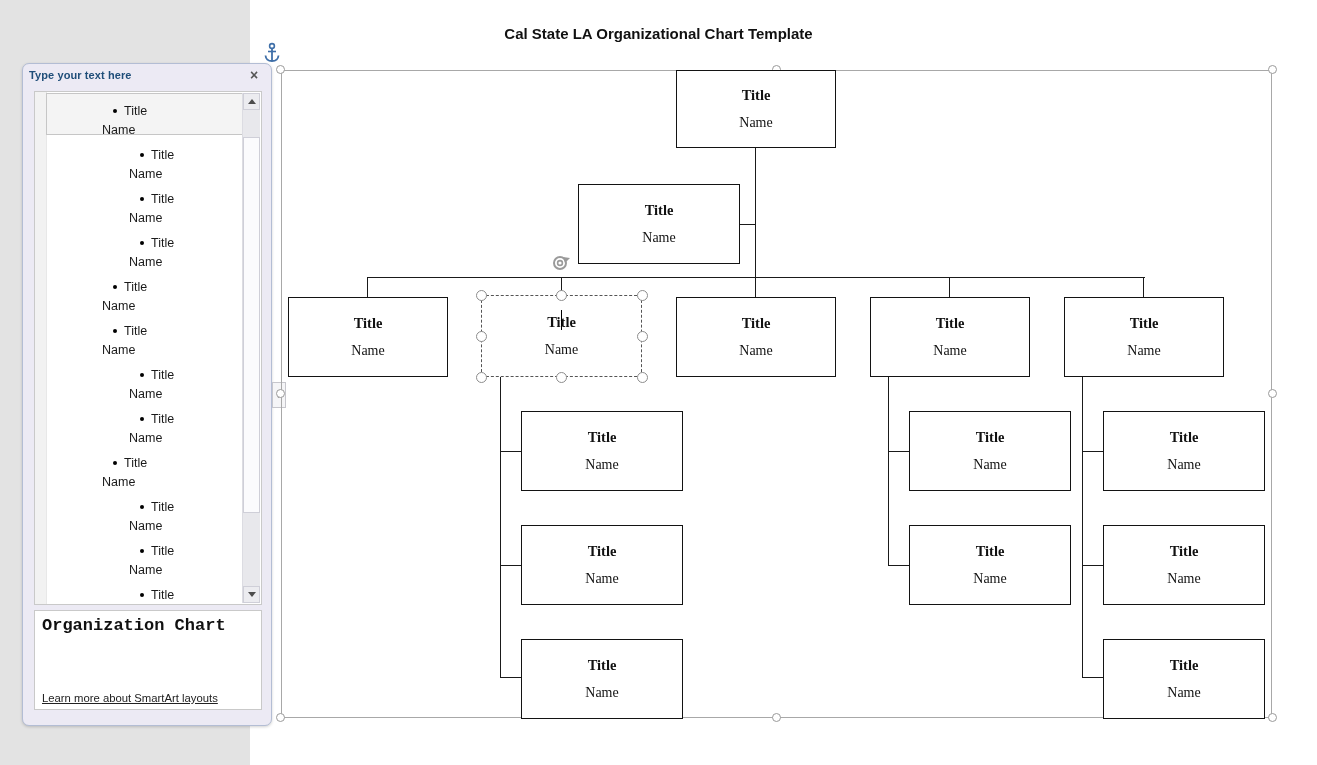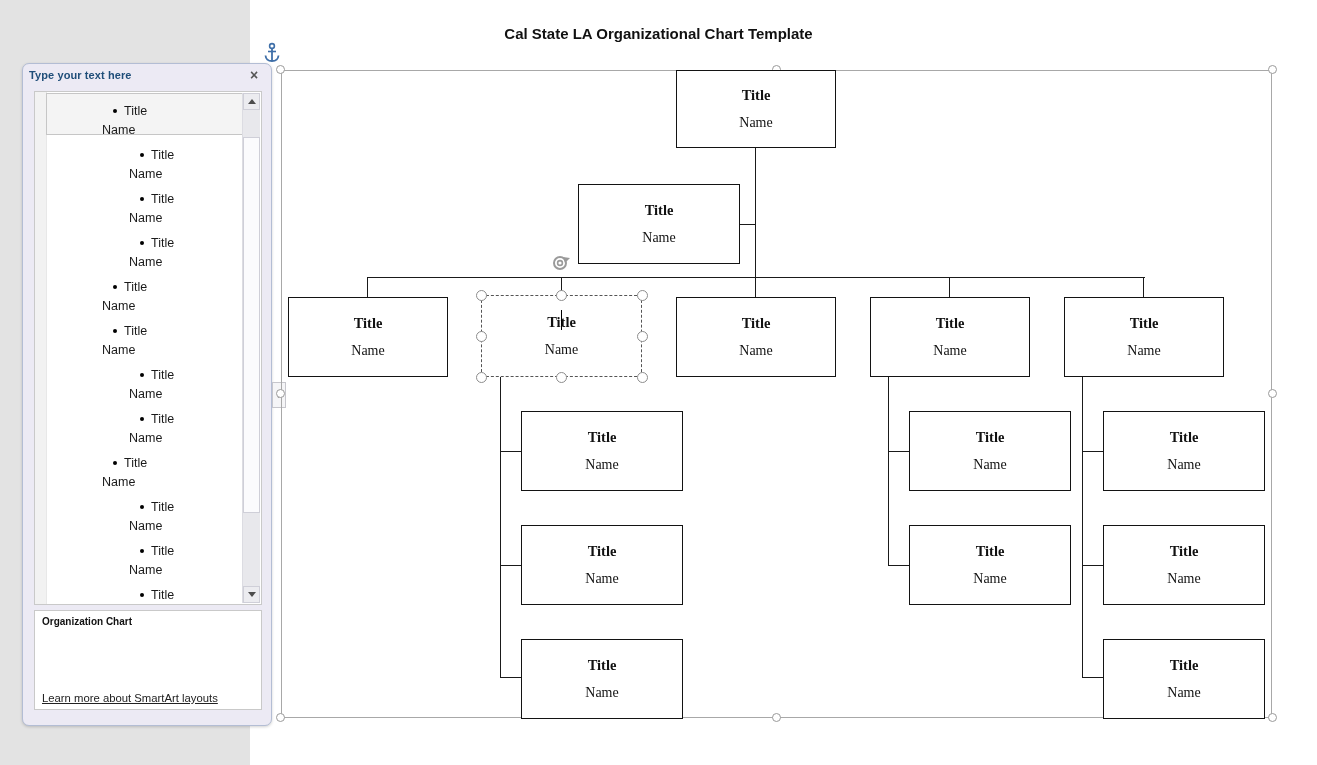--- a/index.html
+++ b/index.html
@@ -83,21 +83,21 @@
   #sb-thumb{
     position:absolute;left:0;top:44px;width:17px;height:376px;
     background:#fbfbfd;border:1px solid #cfcfd8;box-sizing:border-box;cursor:pointer;
   }
   
   #pane-desc{
     position:absolute;left:11px;top:546px;width:228px;height:100px;
     background:#ffffff;border:1px solid #c9c9c9;box-sizing:border-box;
     padding:5px 7px;
   }
-  #desc-title{font-size:10px;font-weight:bold;color:#111;margin-bottom:14px;}
+  #desc-title{font-size:17px;font-weight:bold;color:#111;margin-bottom:14px;font-family:Liberation Mono, monospace;}
   #desc-body{font-size:11.3px;color:#222;line-height:13.3px;}
   #desc-link{
     position:absolute;left:7px;bottom:5px;font-size:11.3px;color:#222;
     text-decoration:underline;cursor:pointer;
   }
   
   #pane-expand{
     position:absolute;left:272px;top:382px;width:14px;height:26px;
     background:#f5f5f7;border:1px solid #c6c6cc;box-sizing:border-box;
     display:flex;align-items:center;justify-content:center;cursor:pointer;

